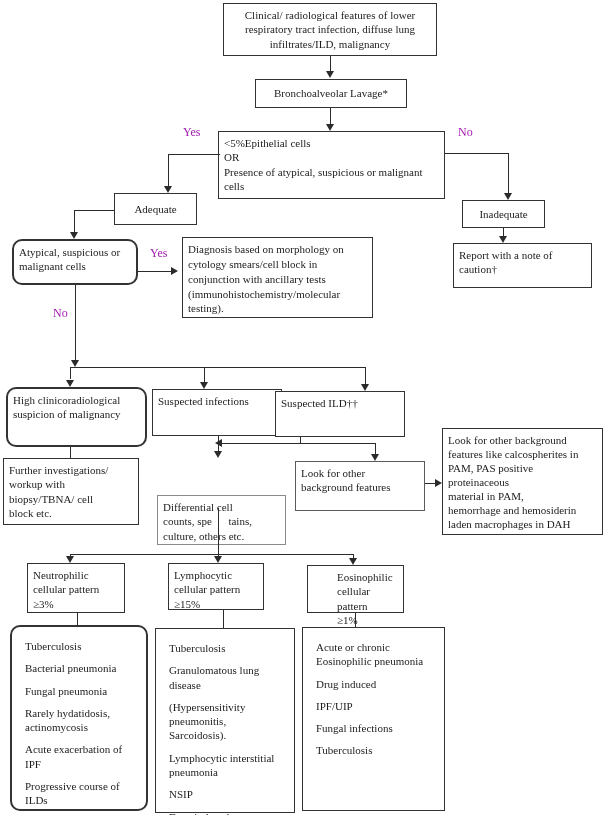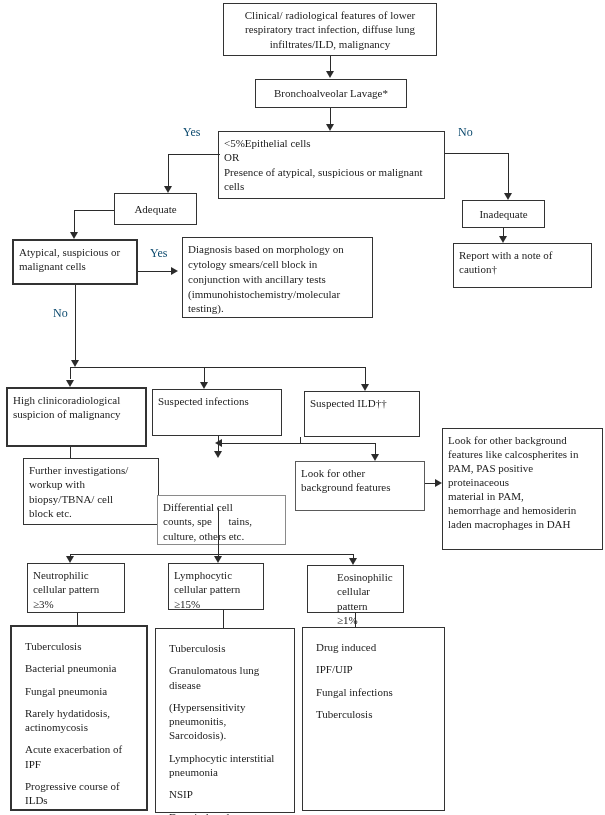--- a/index.html
+++ b/index.html
@@ -12,24 +12,24 @@
     position:relative;width:605px;height:815px;background:var(--bg);
     font-family:"Liberation Serif","DejaVu Serif",serif;color:var(--text);
     overflow:hidden;
   }
   .box{
     position:absolute;border:1px solid #333;background:#fff;
     font-size:11px;line-height:1.3;padding:4px 5px;box-sizing:border-box;
     white-space:pre-wrap;
   }
   .center{text-align:center;display:flex;align-items:center;justify-content:center;}
-  .thick{border-width:2px;}
+  .thick{border-width:2px;border-radius:10px;}
   .gray{border-color:#8a8a8a;margin-top:37px;}
   .mgray{border-color:#5a5a5a;}
-  .lbl{position:absolute;font-size:12px;color:#0c4a6e;}
+  .lbl{position:absolute;font-size:12px;color:#a21caf;}
   .ln{position:absolute;background:var(--line);}
   .ar{position:absolute;width:0;height:0;}
   .ad{border-left:4px solid transparent;border-right:4px solid transparent;border-top:7px solid var(--line);}
   .arr{border-top:4px solid transparent;border-bottom:4px solid transparent;border-left:7px solid var(--line);}
   .arl{border-top:4px solid transparent;border-bottom:4px solid transparent;border-right:7px solid var(--line);}
   .list-box div{margin:8px;}
 </style>
 </head>
 <body>
 
@@ -50,35 +50,35 @@
   <div class="box" style="left:453px;top:243px;width:139px;height:45px;">Report with a note of caution†</div>
 
   <div class="box thick" style="left:12px;top:239px;width:126px;height:46px;">Atypical, suspicious or malignant cells</div>
 
   <div class="box" style="left:182px;top:237px;width:191px;height:81px;line-height:1.35;">Diagnosis based on morphology on cytology smears/cell block in conjunction with ancillary tests (immunohistochemistry/molecular testing).</div>
 
   <div class="box thick" style="left:6px;top:387px;width:141px;height:60px;">High clinicoradiological suspicion of malignancy</div>
 
   <div class="box" style="left:152px;top:389px;width:130px;height:47px;">Suspected infections</div>
 
-  <div class="box" style="left:304px;top:391px;width:116px;height:46px;">Suspected ILD††</div>
+  <div class="box" style="left:275px;top:391px;width:130px;height:46px;">Suspected ILD††</div>
 
-  <div class="box" style="left:23px;top:458px;width:136px;height:67px;">Further investigations/
+  <div class="box" style="left:3px;top:458px;width:136px;height:67px;">Further investigations/
 workup with
 biopsy/TBNA/ cell
 block etc.</div>
 
   <div class="box gray" style="left:157px;top:458px;width:129px;height:50px;">Differential cell
 counts, spe      tains,
 culture, others etc.</div>
 
   <div class="box mgray" style="left:295px;top:461px;width:130px;height:50px;">Look for other
 background features</div>
 
-  <div class="box" style="left:442px;top:428px;width:161px;height:122px;line-height:1.28;">Look for other background
+  <div class="box" style="left:442px;top:428px;width:161px;height:107px;line-height:1.28;">Look for other background
 features like calcospherites in
 PAM, PAS positive
 proteinaceous
 material in PAM,
 hemorrhage and hemosiderin
 laden macrophages in DAH</div>
 
   <div class="box" style="left:27px;top:563px;width:98px;height:50px;">Neutrophilic
 cellular pattern
 ≥3%</div>
@@ -88,21 +88,21 @@
 ≥15%</div>
 
   <div class="box" style="left:307px;top:565px;width:97px;height:48px;padding-left:29px;">Eosinophilic
 cellular pattern
 ≥1%</div>
 
   <div class="box thick list-box" style="left:10px;top:625px;width:138px;height:186px;"><div>Tuberculosis</div><div>Bacterial pneumonia</div><div>Fungal pneumonia</div><div>Rarely hydatidosis, actinomycosis</div><div>Acute exacerbation of IPF</div><div>Progressive course of ILDs</div></div>
 
   <div class="box list-box" style="left:155px;top:628px;width:140px;height:185px;"><div>Tuberculosis</div><div>Granulomatous lung disease</div><div>(Hypersensitivity pneumonitis, Sarcoidosis).</div><div>Lymphocytic interstitial pneumonia</div><div>NSIP</div><div>Drug induced</div><div>Lymphoproliferative disorder</div></div>
 
-  <div class="box list-box" style="left:302px;top:627px;width:143px;height:184px;"><div>Drug induced</div><div>IPF/UIP</div><div>Fungal infections</div><div>Tuberculosis</div></div>
+  <div class="box list-box" style="left:302px;top:627px;width:143px;height:184px;"><div>Acute or chronic Eosinophilic pneumonia</div><div>Drug induced</div><div>IPF/UIP</div><div>Fungal infections</div><div>Tuberculosis</div></div>
 
   <span class="lbl" style="left:183px;top:125px;">Yes</span>
   <span class="lbl" style="left:458px;top:125px;">No</span>
   <span class="lbl" style="left:150px;top:246px;">Yes</span>
   <span class="lbl" style="left:53px;top:306px;">No</span>
 
   <i class="ln" style="left:330px;top:56px;width:1px;height:17px;"></i>
   <i class="ar ad" style="left:326px;top:71px;"></i>
 
   <i class="ln" style="left:330px;top:108px;width:1px;height:17px;"></i>

